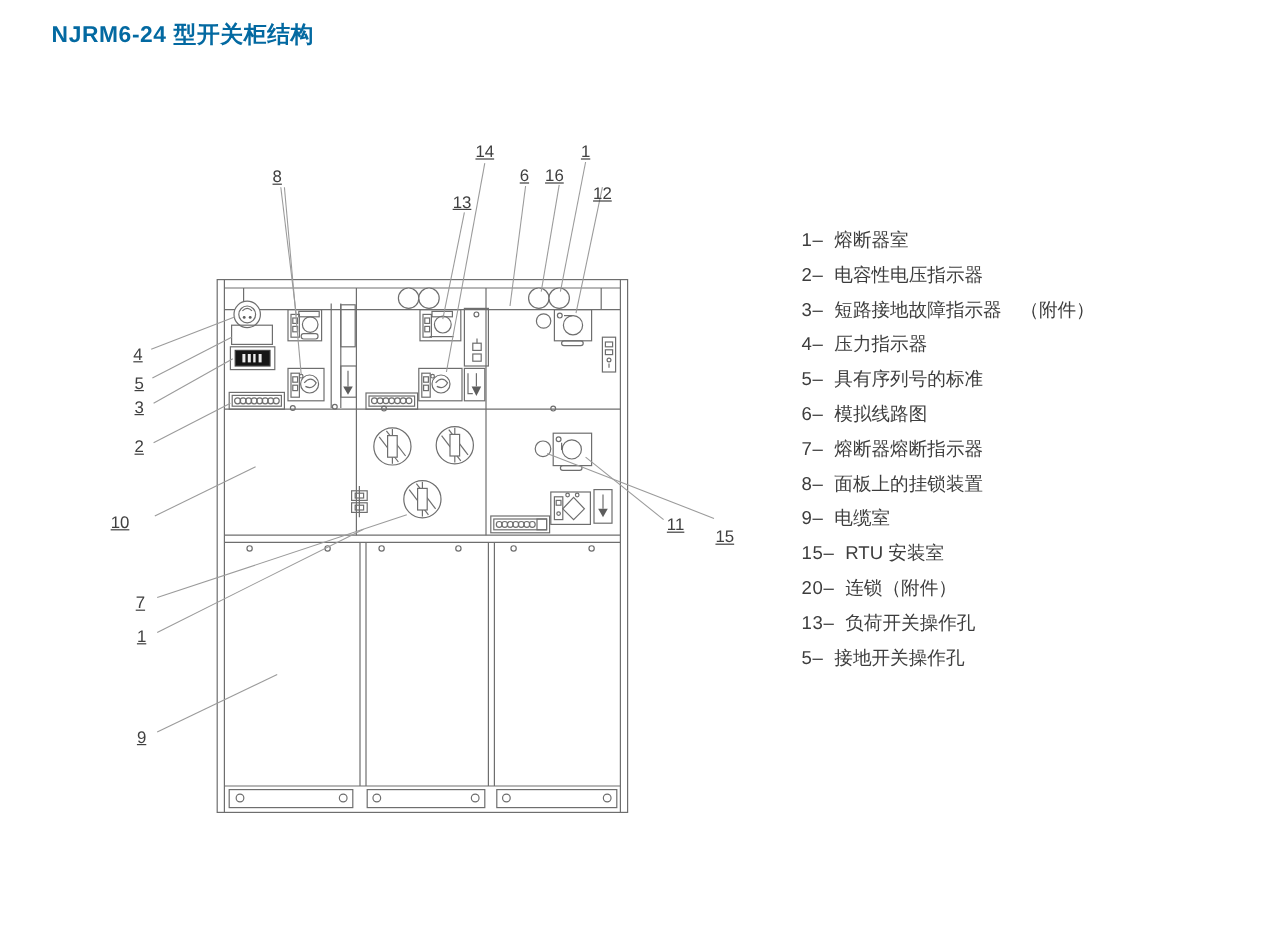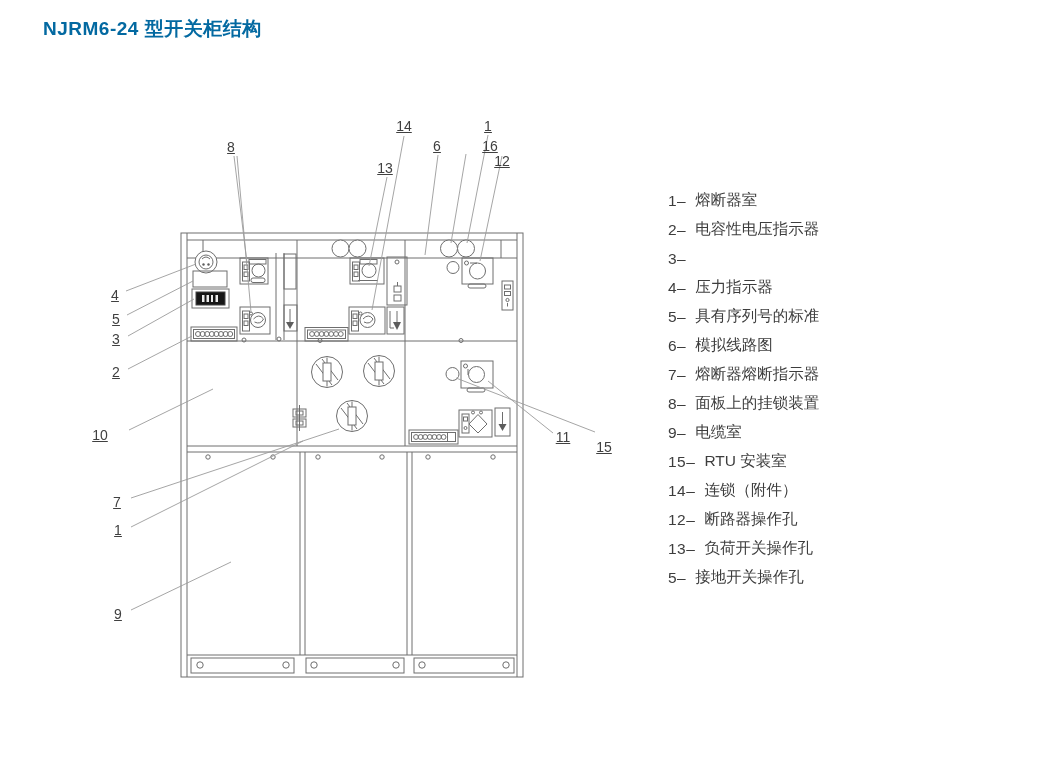--- a/index.html
+++ b/index.html
@@ -281,34 +281,35 @@
   <span class="callout" style="left:437px;top:146px">6</span>
   <span class="callout" style="left:117px;top:502px">7</span>
   <span class="callout" style="left:231px;top:147px">8</span>
   <span class="callout" style="left:118px;top:614px">9</span>
   <span class="callout" style="left:100px;top:435px">10</span>
   <span class="callout" style="left:563px;top:437px">11</span>
   <span class="callout" style="left:502px;top:161px">12</span>
   <span class="callout" style="left:385px;top:168px">13</span>
   <span class="callout" style="left:404px;top:126px">14</span>
   <span class="callout" style="left:604px;top:447px">15</span>
-  <span class="callout" style="left:490px;top:146px">16</span>
+  <span class="callout" style="left:462px;top:146px">16</span>
   <span class="callout" style="left:488px;top:126px">1</span>
 
   <div class="legend">
     <div class="legend-row">
         <span class="num">1–</span>
         <span>熔断器室</span>
       </div>
     <div class="legend-row">
         <span class="num">2–</span>
         <span>电容性电压指示器</span>
       </div>
     <div class="legend-row">
         <span class="num">3–</span>
+        <span>短路接地故障指示器　（附件）</span>
       </div>
     <div class="legend-row">
         <span class="num">4–</span>
         <span>压力指示器</span>
       </div>
     <div class="legend-row">
         <span class="num">5–</span>
         <span>具有序列号的标准</span>
       </div>
     <div class="legend-row">
@@ -325,26 +326,22 @@
       </div>
     <div class="legend-row">
         <span class="num">9–</span>
         <span>电缆室</span>
       </div>
     <div class="legend-row">
         <span class="num">15–</span>
         <span>RTU 安装室</span>
       </div>
     <div class="legend-row">
-        <span class="num">14–</span>
+        <span class="num">20–</span>
         <span>连锁（附件）</span>
-      </div>
-    <div class="legend-row">
-        <span class="num">12–</span>
-        <span>断路器操作孔</span>
       </div>
     <div class="legend-row">
         <span class="num">13–</span>
         <span>负荷开关操作孔</span>
       </div>
     <div class="legend-row">
         <span class="num">5–</span>
         <span>接地开关操作孔</span>
       </div>
   </div>

